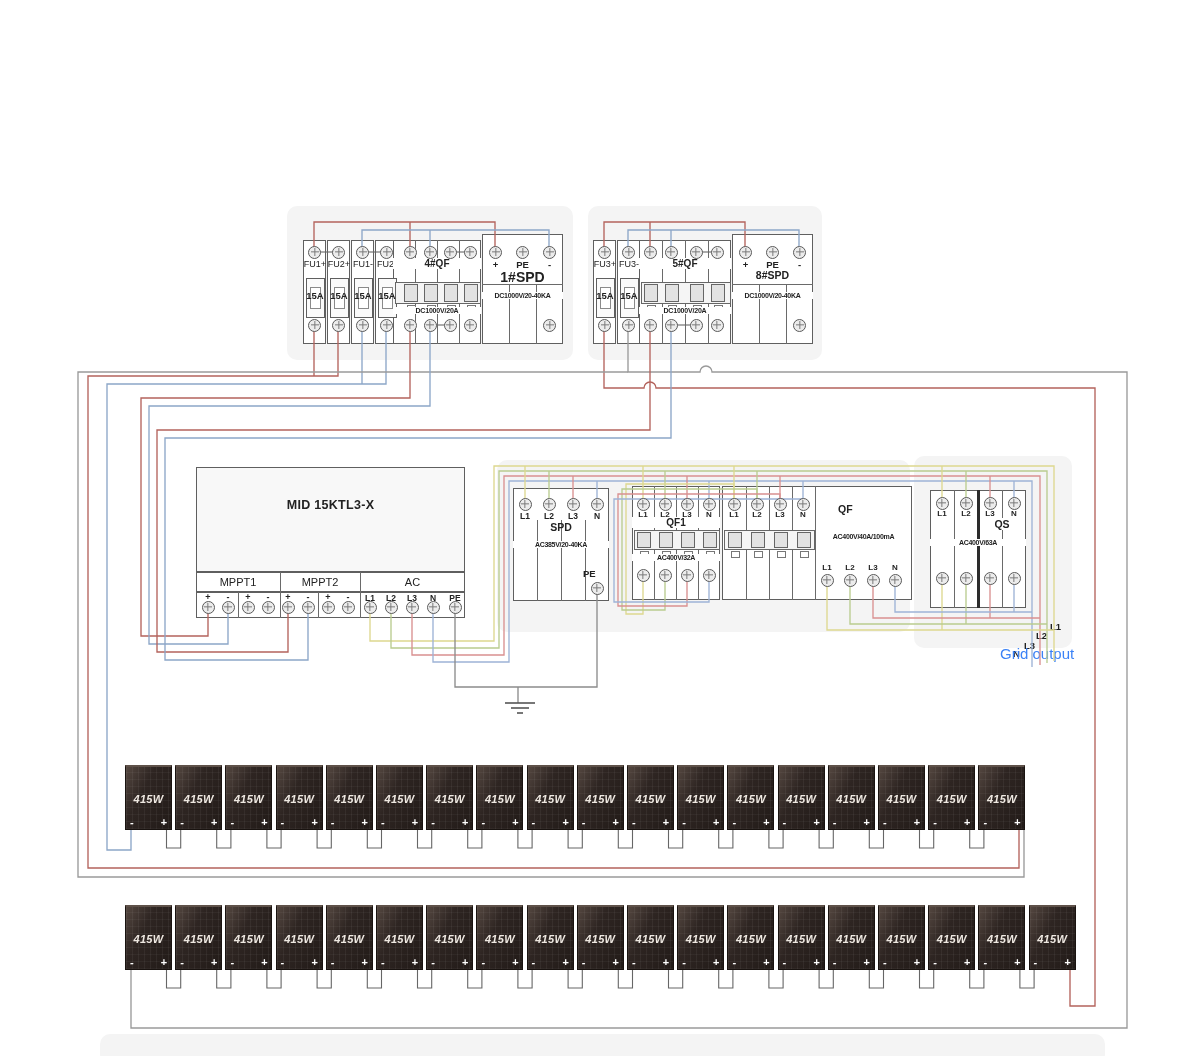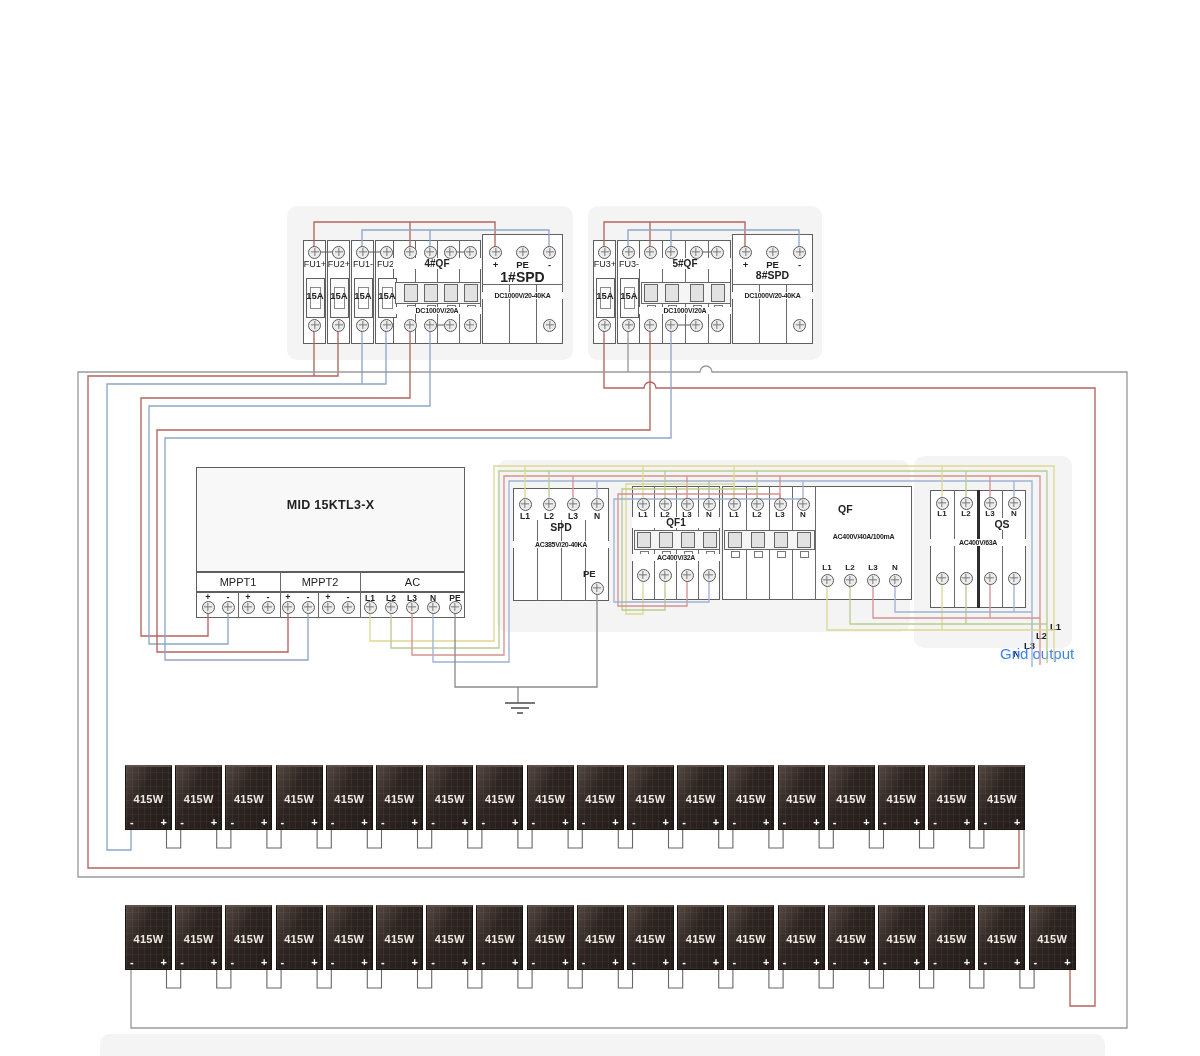--- a/index.html
+++ b/index.html
@@ -19,21 +19,21 @@
   .band{position:absolute;border:1px solid #666;background:#f5f5f5;z-index:3;}
   .handle{position:absolute;border:1px solid #666;background:#e2e2e2;z-index:4;}
   .indic{position:absolute;border:1px solid #777;background:#fff;width:7px;height:5px;z-index:4;}
   .fusebody{position:absolute;border:1px solid #5f5f5f;background:#fafafa;z-index:3;}
   .fuseinner{position:absolute;left:3px;right:3px;top:8px;bottom:8px;border:1px solid #8a8a8a;background:#fff;}
   .panel{position:absolute;border:1px solid #191310;box-sizing:border-box;z-index:2;
      background:
        repeating-linear-gradient(90deg, rgba(255,255,255,0.05) 0 1px, rgba(0,0,0,0) 1px 6px),
        repeating-linear-gradient(0deg, rgba(255,255,255,0.04) 0 1px, rgba(0,0,0,0) 1px 7px),
        linear-gradient(118deg, #544740 0%, #2e2522 38%, #221b18 100%);
-     border-top:2px solid #5e5149;}
+     border-top:2px solid #5e5149;font-style:italic;}
   .panel .watt{position:absolute;left:0;right:0;top:26px;text-align:center;color:#efe9e2;
      font-size:11px;font-weight:bold;letter-spacing:0.3px;}
   .panel .pm{position:absolute;bottom:1px;color:#fff;font-size:11px;font-weight:bold;line-height:11px;}
   .title-line{position:absolute;left:75px;top:78px;font-weight:bold;font-size:53px;letter-spacing:2px;z-index:4;}
   .title-reg{font-weight:600;}
   .title-bold{font-weight:900;}
   .subtitle{position:absolute;left:78px;top:146px;font-size:23px;letter-spacing:1.5px;z-index:4;}
 </style>
 </head>
 <body>

